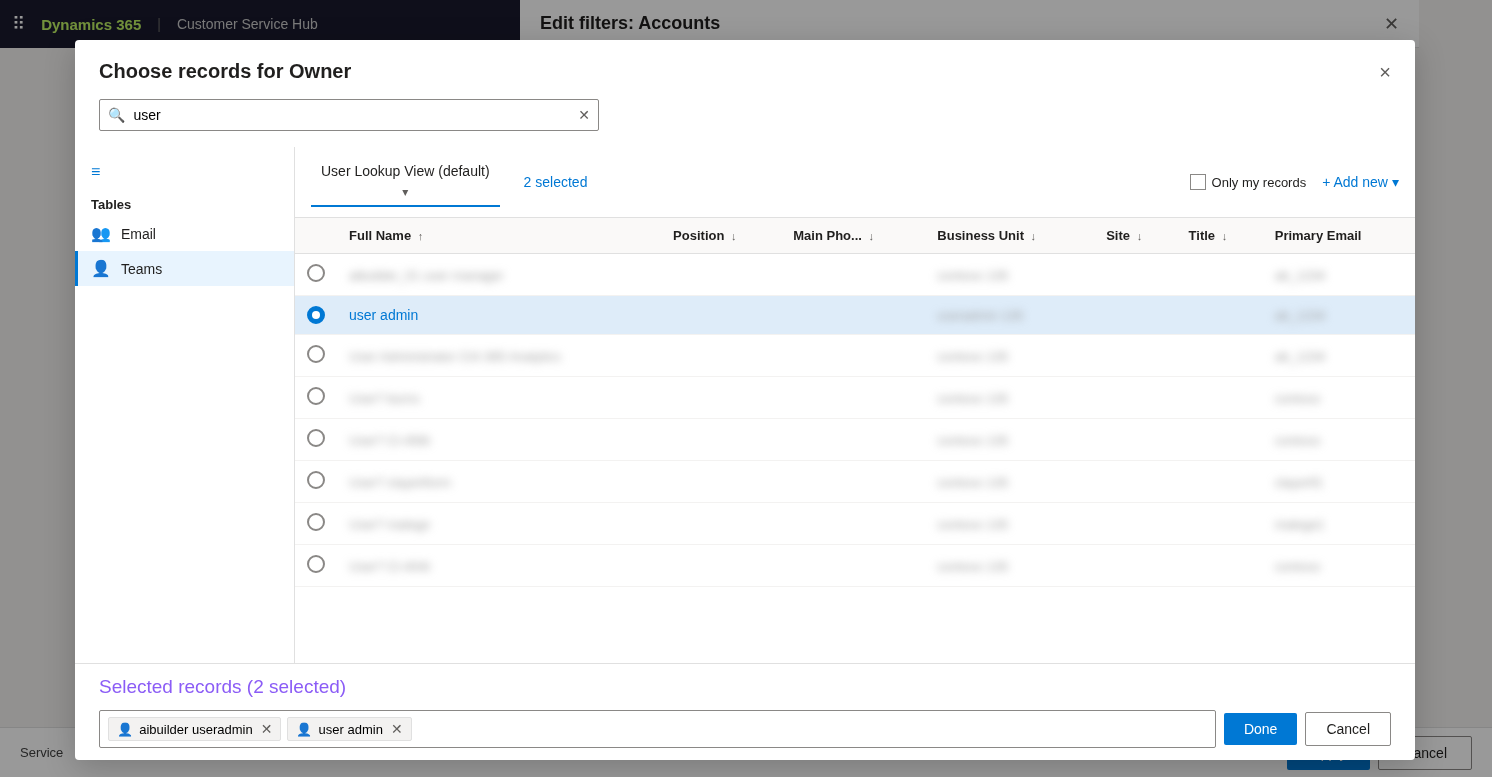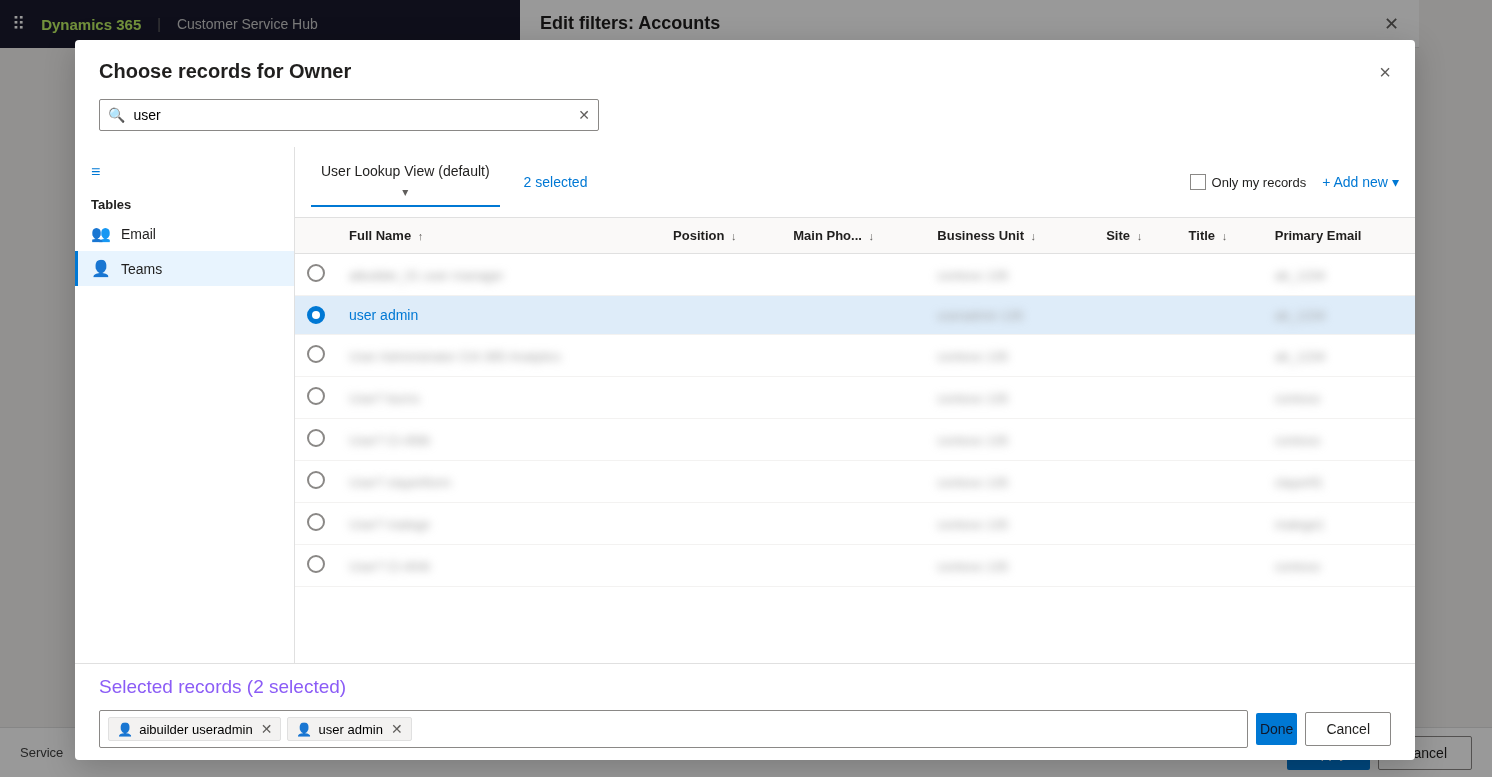--- a/index.html
+++ b/index.html
@@ -170,21 +170,21 @@
     }
     .chip {
       display: flex; align-items: center; gap: 6px; background: #f3f2f1;
       border: 1px solid #e0e0e0; border-radius: 2px; padding: 3px 8px;
       font-size: 13px; margin-right: 6px;
     }
     .chip-icon { color: #605e5c; font-size: 13px; }
     .chip-remove { color: #605e5c; cursor: pointer; font-size: 14px; margin-left: 2px; }
     .footer-row { display: flex; align-items: center; gap: 8px; }
     .btn-done {
-      background: #0078d4; color: #0f172a; border: none; padding: 8px 4px;
+      background: #0078d4; color: #ffffff; border: none; padding: 8px 20px;
       font-size: 14px; cursor: pointer; border-radius: 2px; font-family: 'Segoe UI', sans-serif; text-align: right;
     }
     .btn-cancel-modal {
       background: white; color: #201f1e; border: 1px solid #8a8886; padding: 8px 20px;
       font-size: 14px; cursor: pointer; border-radius: 2px; font-family: 'Segoe UI', sans-serif;
     }
   </style>
 </head>
 <body>
 

